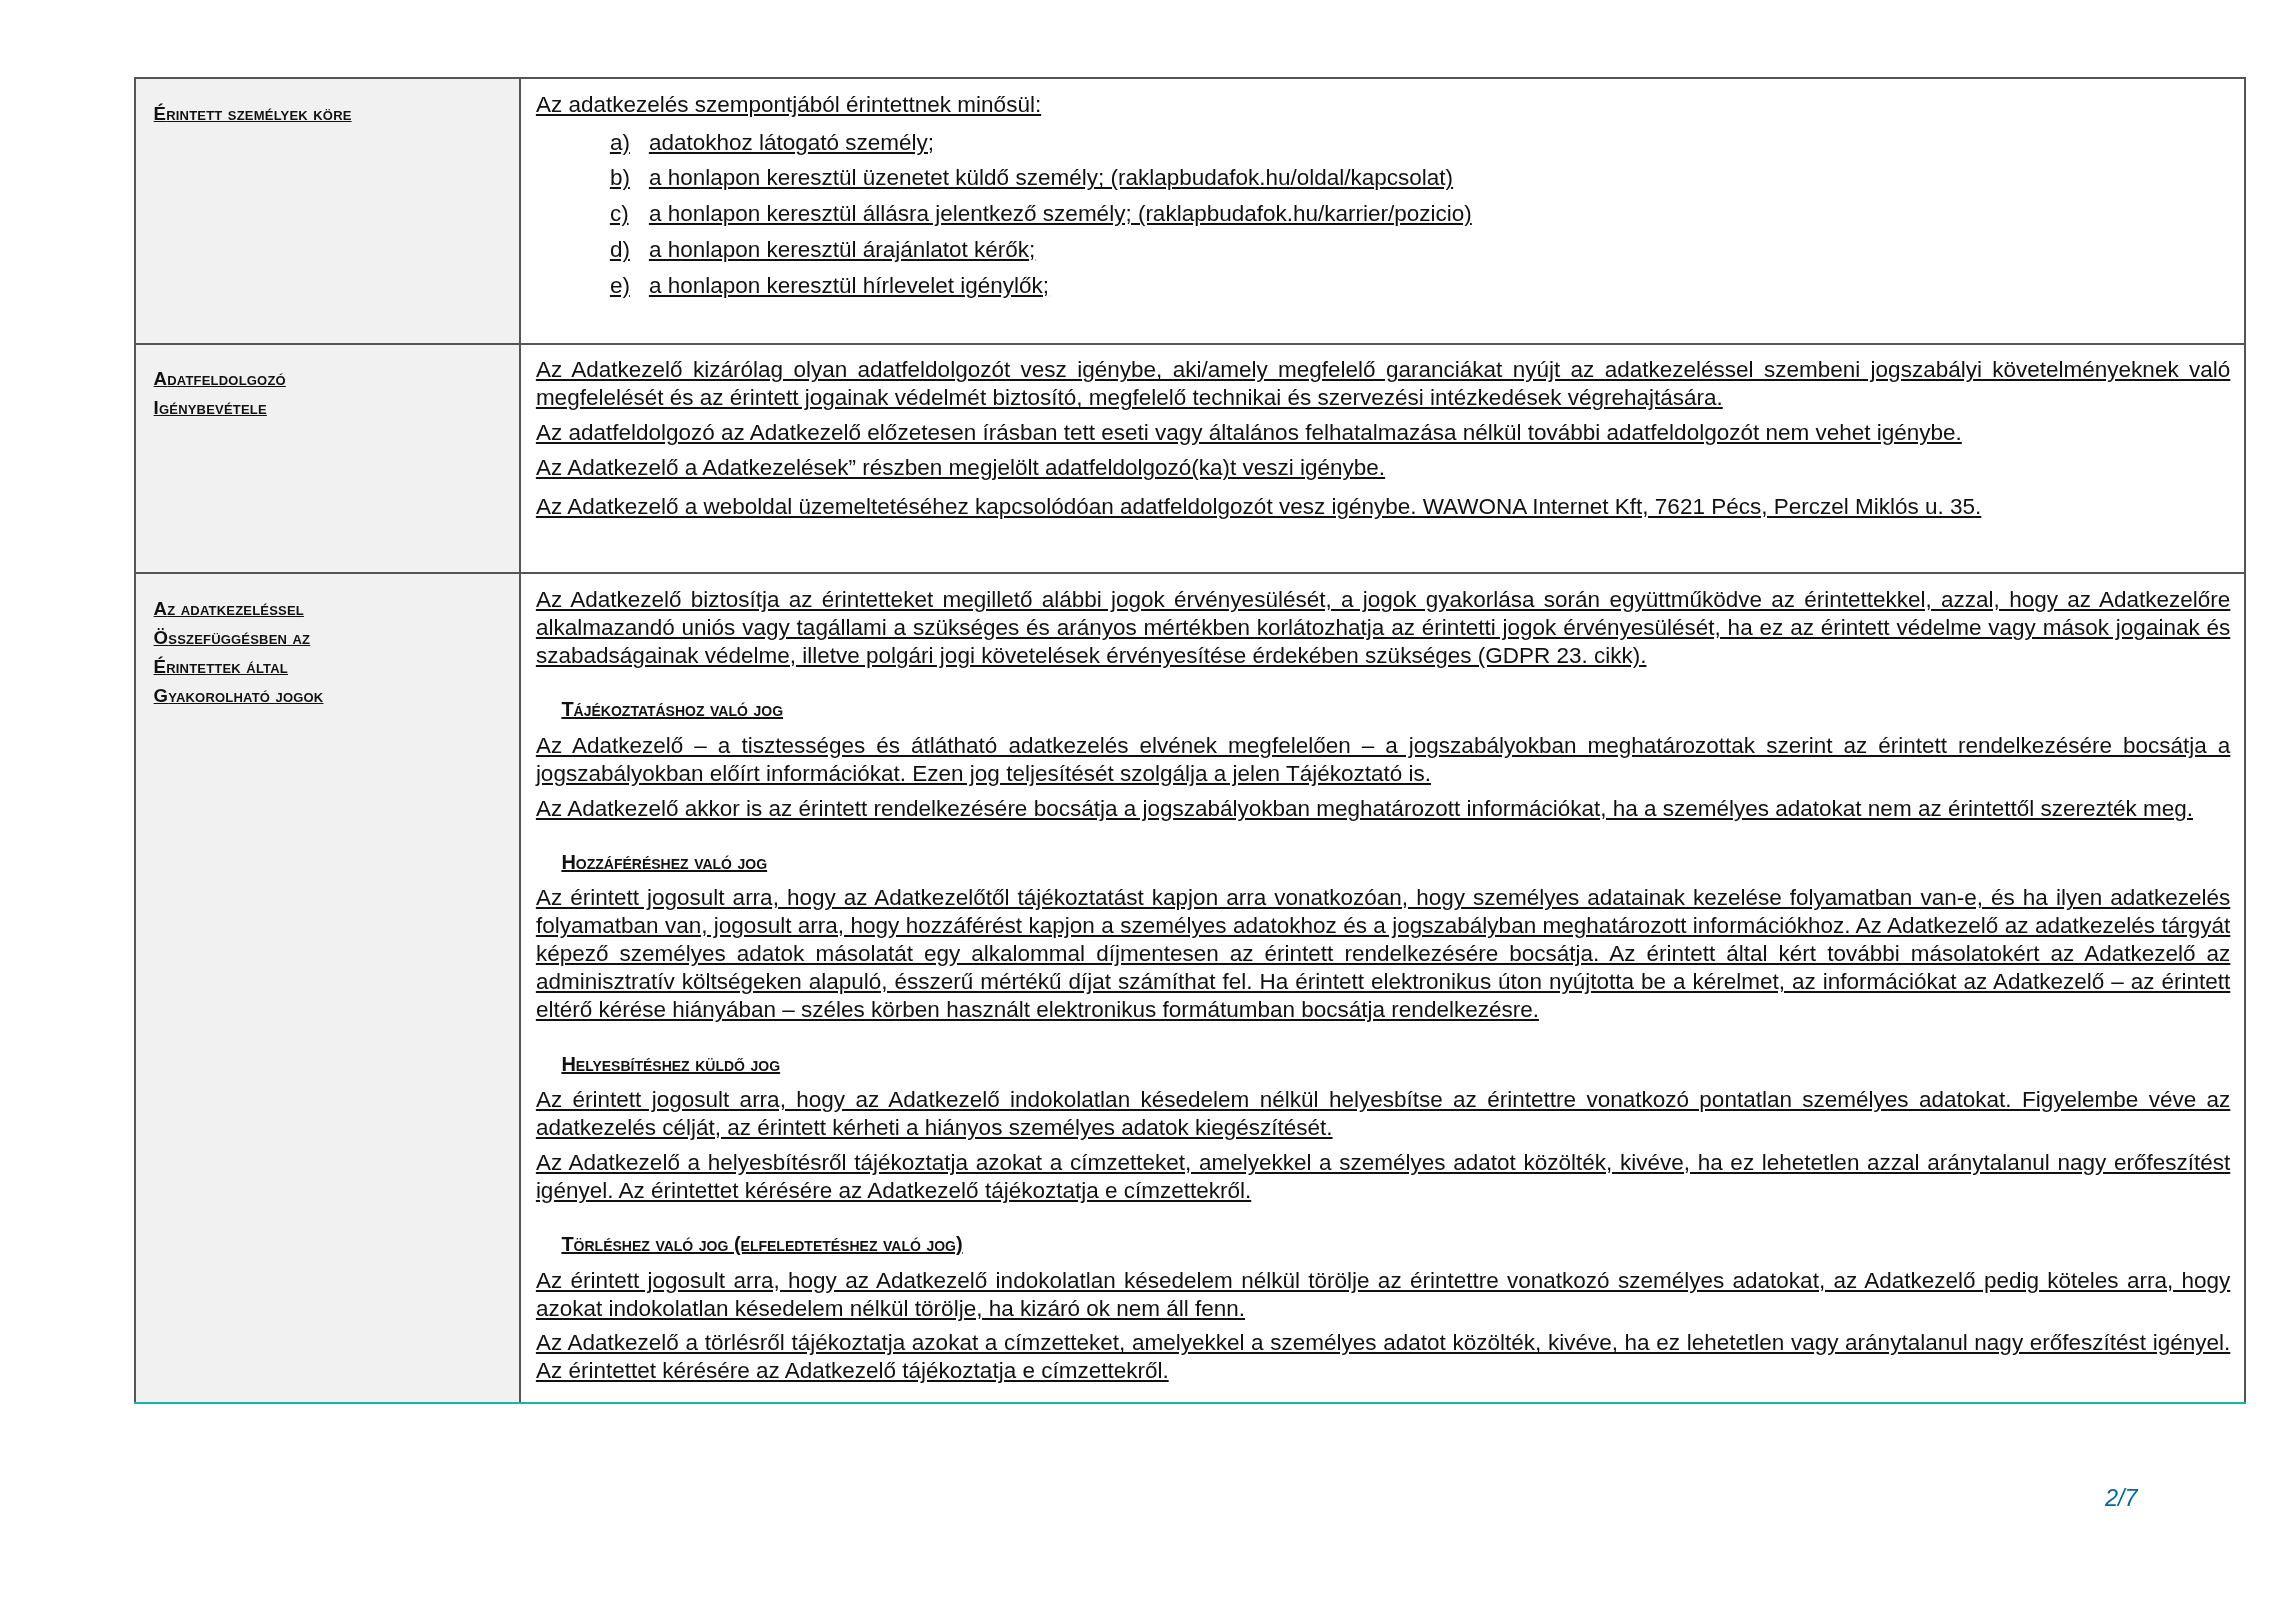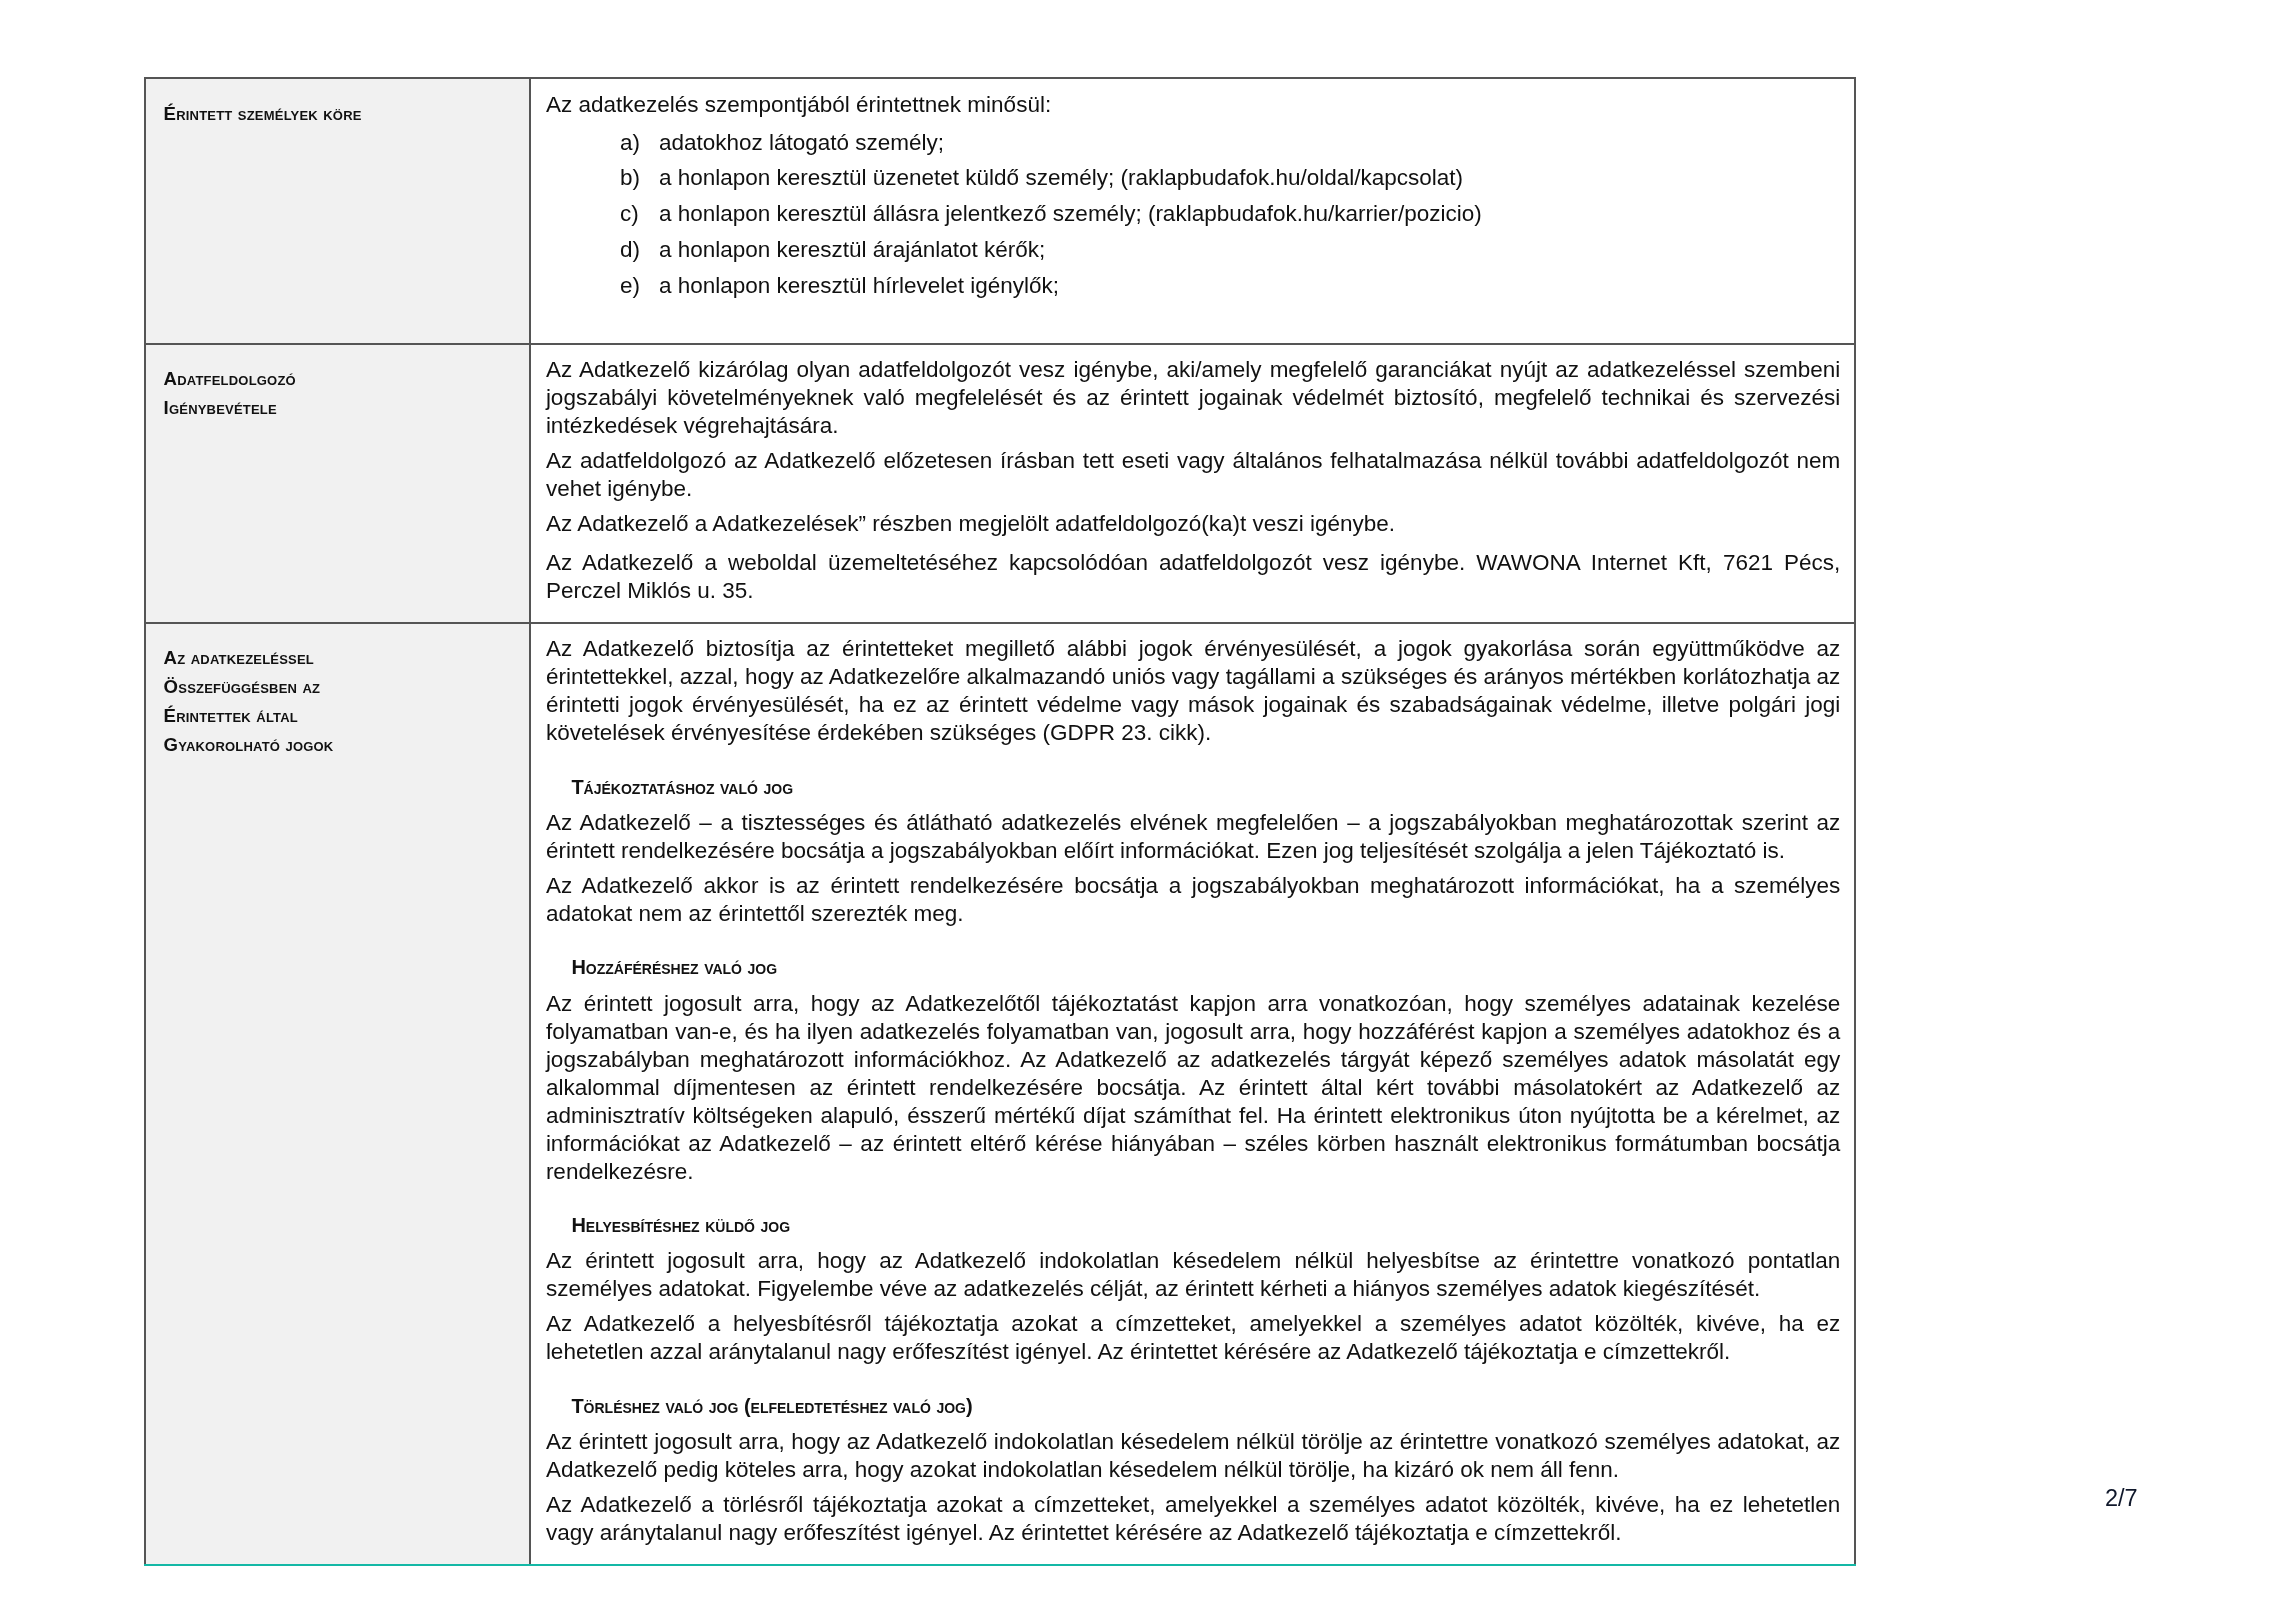--- a/index.html
+++ b/index.html
@@ -1,22 +1,22 @@
 <!DOCTYPE html>
 <html><head>
 <meta charset="utf-8">
 <style>
   html, body { margin: 0; padding: 0; background: #ffffff; }
   body {
     width: 2293px; height: 1621px; position: relative; overflow: hidden;
     font-family: "Liberation Sans", sans-serif; color: #111111;
   }
   .doc-table {
-    position: absolute; left: 144px; top: 77px; width: 1712px;
-    border-collapse: collapse; table-layout: fixed;
+    position: absolute; left: 134px; top: 77px; width: 2112px;
+    border-collapse: collapse; table-layout: fixed; text-decoration: underline;
   }
   .doc-table td { border: 2px solid #555555; vertical-align: top; padding: 0; }
   .doc-table tr:last-child td { border-bottom: 2px solid #14b8a6; }
   .label-cell {
     width: 348px; background: #f1f1f1;
     padding: 19.6px 17.6px 0 17.6px !important;
     font-weight: bold; font-size: 18.6px; line-height: 29px; letter-spacing: 0.2px;
   }
   .label-cell .lbl { font-variant: small-caps; text-transform: lowercase; }
   .label-cell .lbl::first-letter { text-transform: uppercase; }
@@ -33,21 +33,21 @@
   .sub-heading {
     margin: 27.4px 0 8.8px 25.5px; font-weight: bold; font-size: 20px; line-height: 25.5px;
     font-variant: small-caps;
   }
   .sub-body { }
   .row1 td { height: 242px; }
   .row2 td { height: 206px; }
   .row2 .para.spaced { margin-top: 10.8px; }
   .page-number {
     position: absolute; left: 2105px; top: 1485px;
-    font-size: 23.5px; color: #0f172a;
+    font-size: 23.5px; color: #0369a1; font-style: italic;
   }
 </style>
 </head>
 <body>
 
 <table class="doc-table">
   <tbody>
       <tr class="row1">
     <td class="label-cell">
       <span class="label-line lbl">Érintett személyek köre</span>

